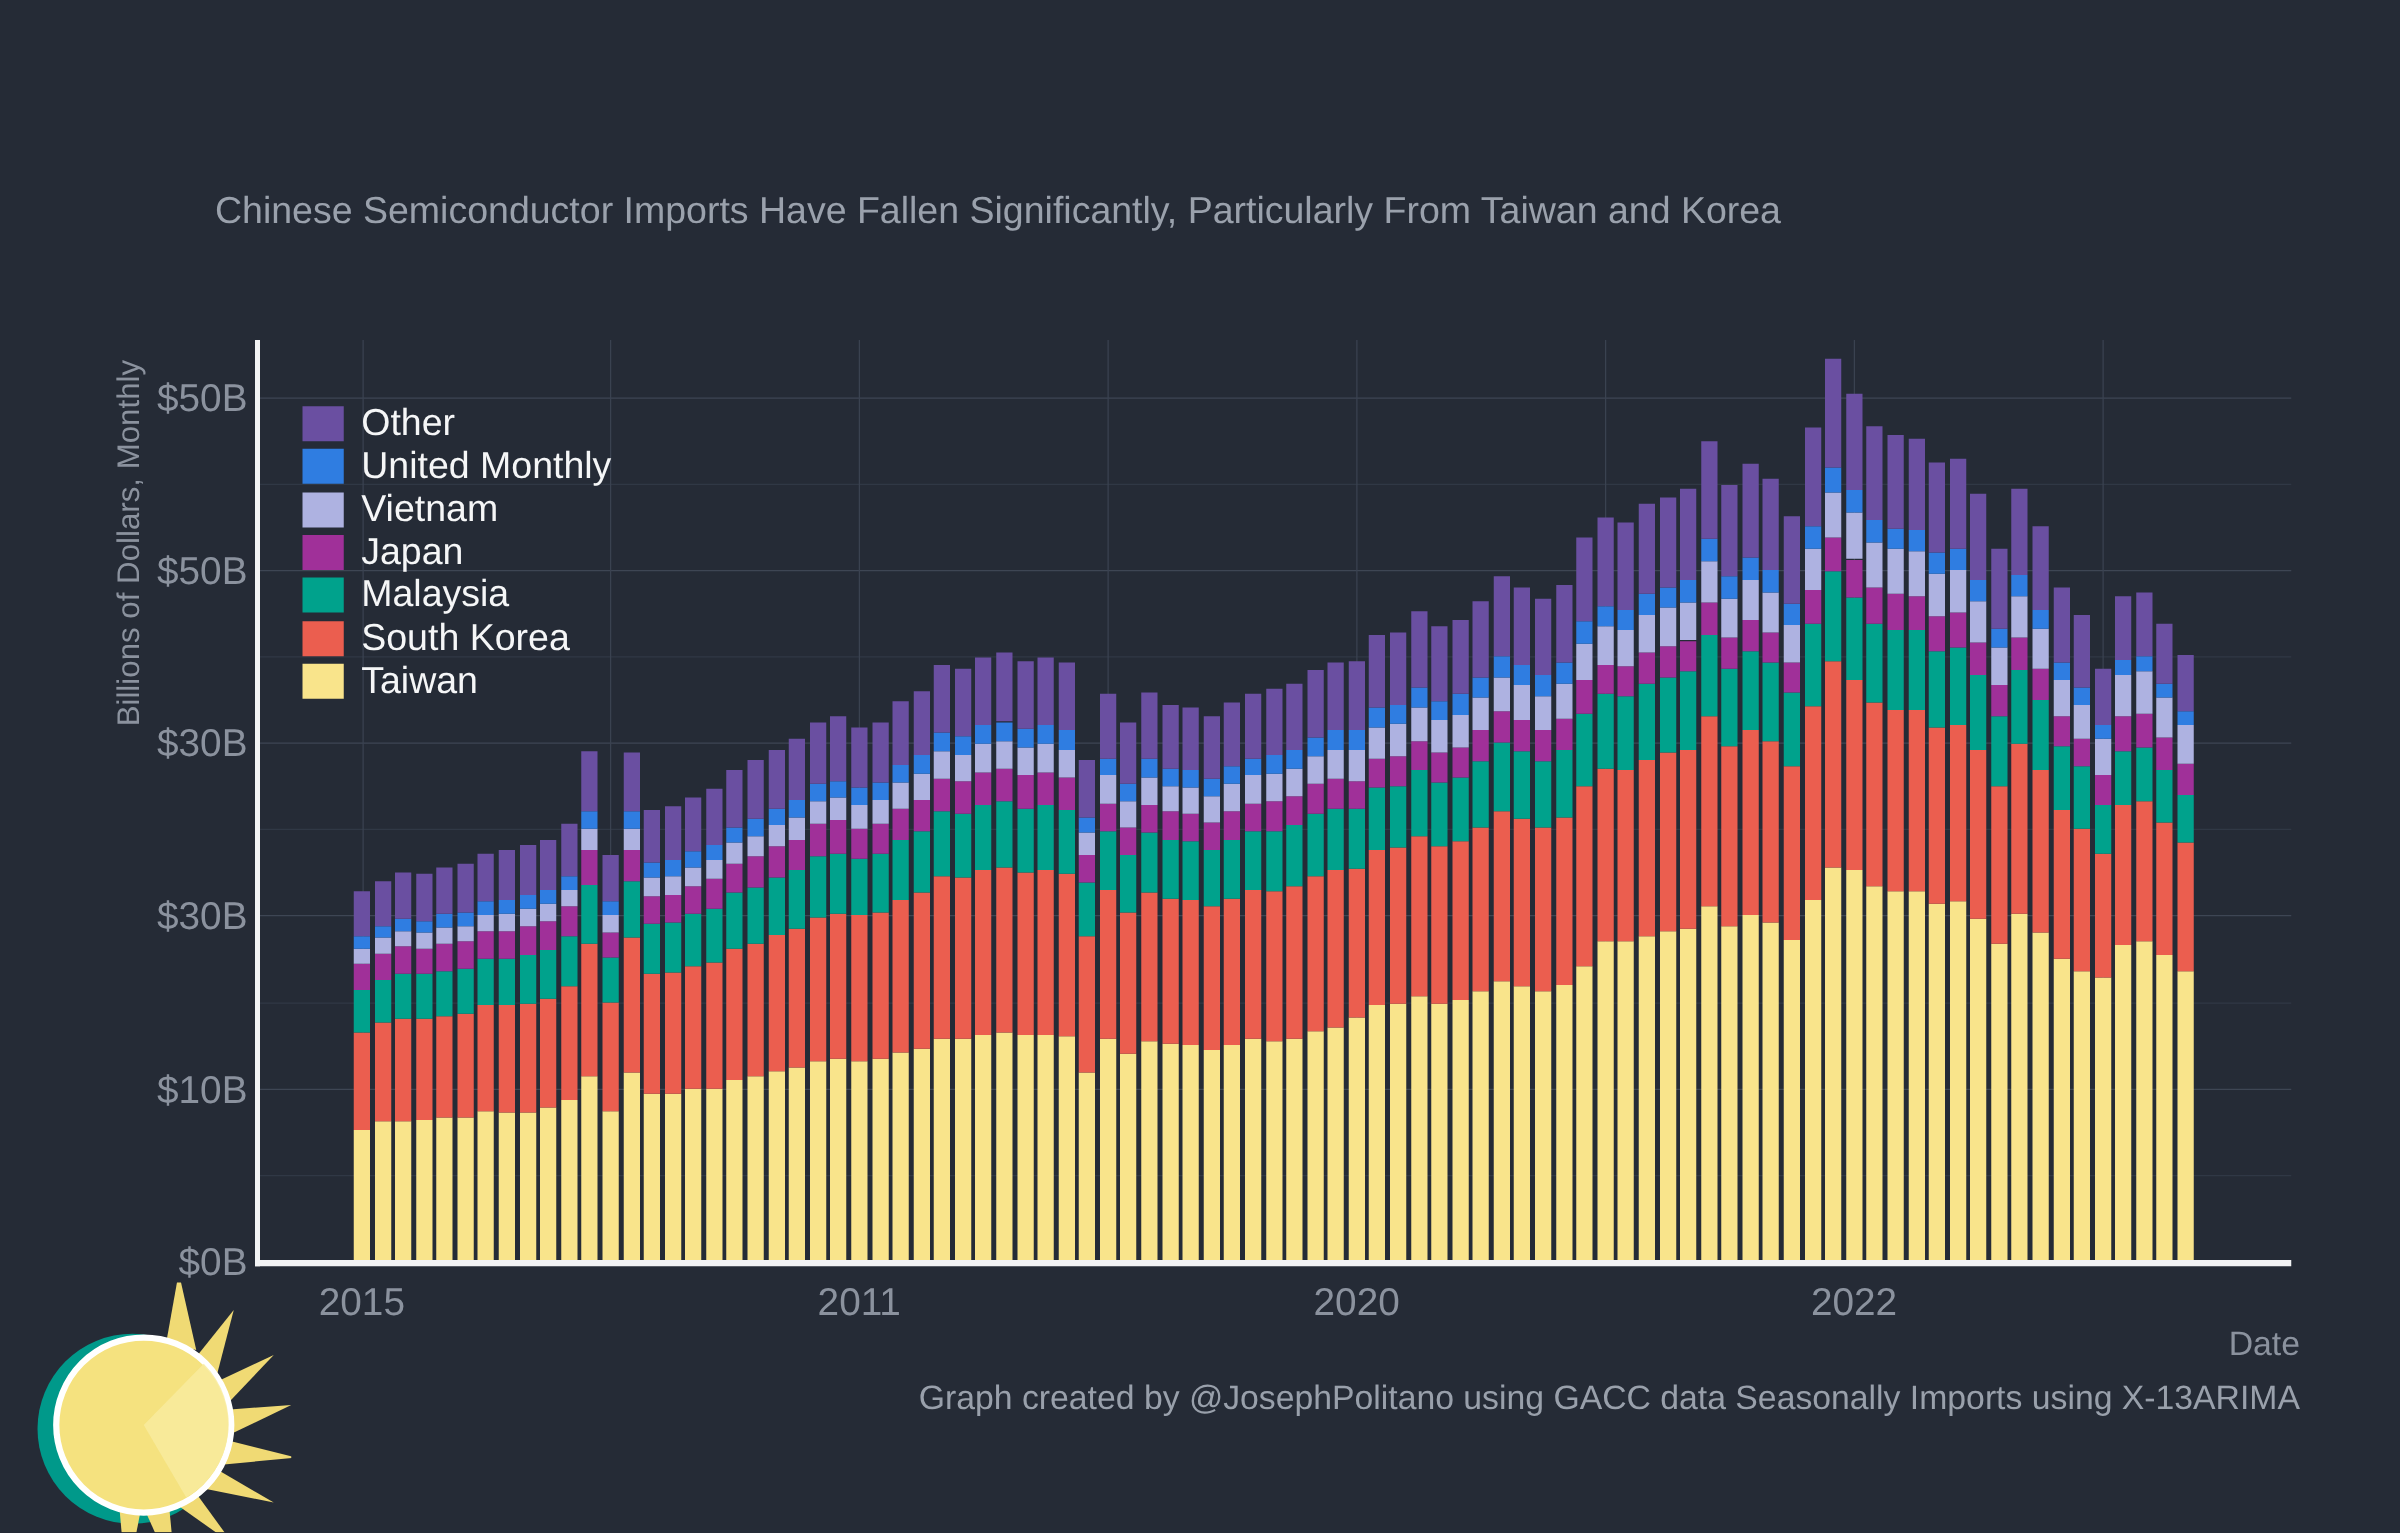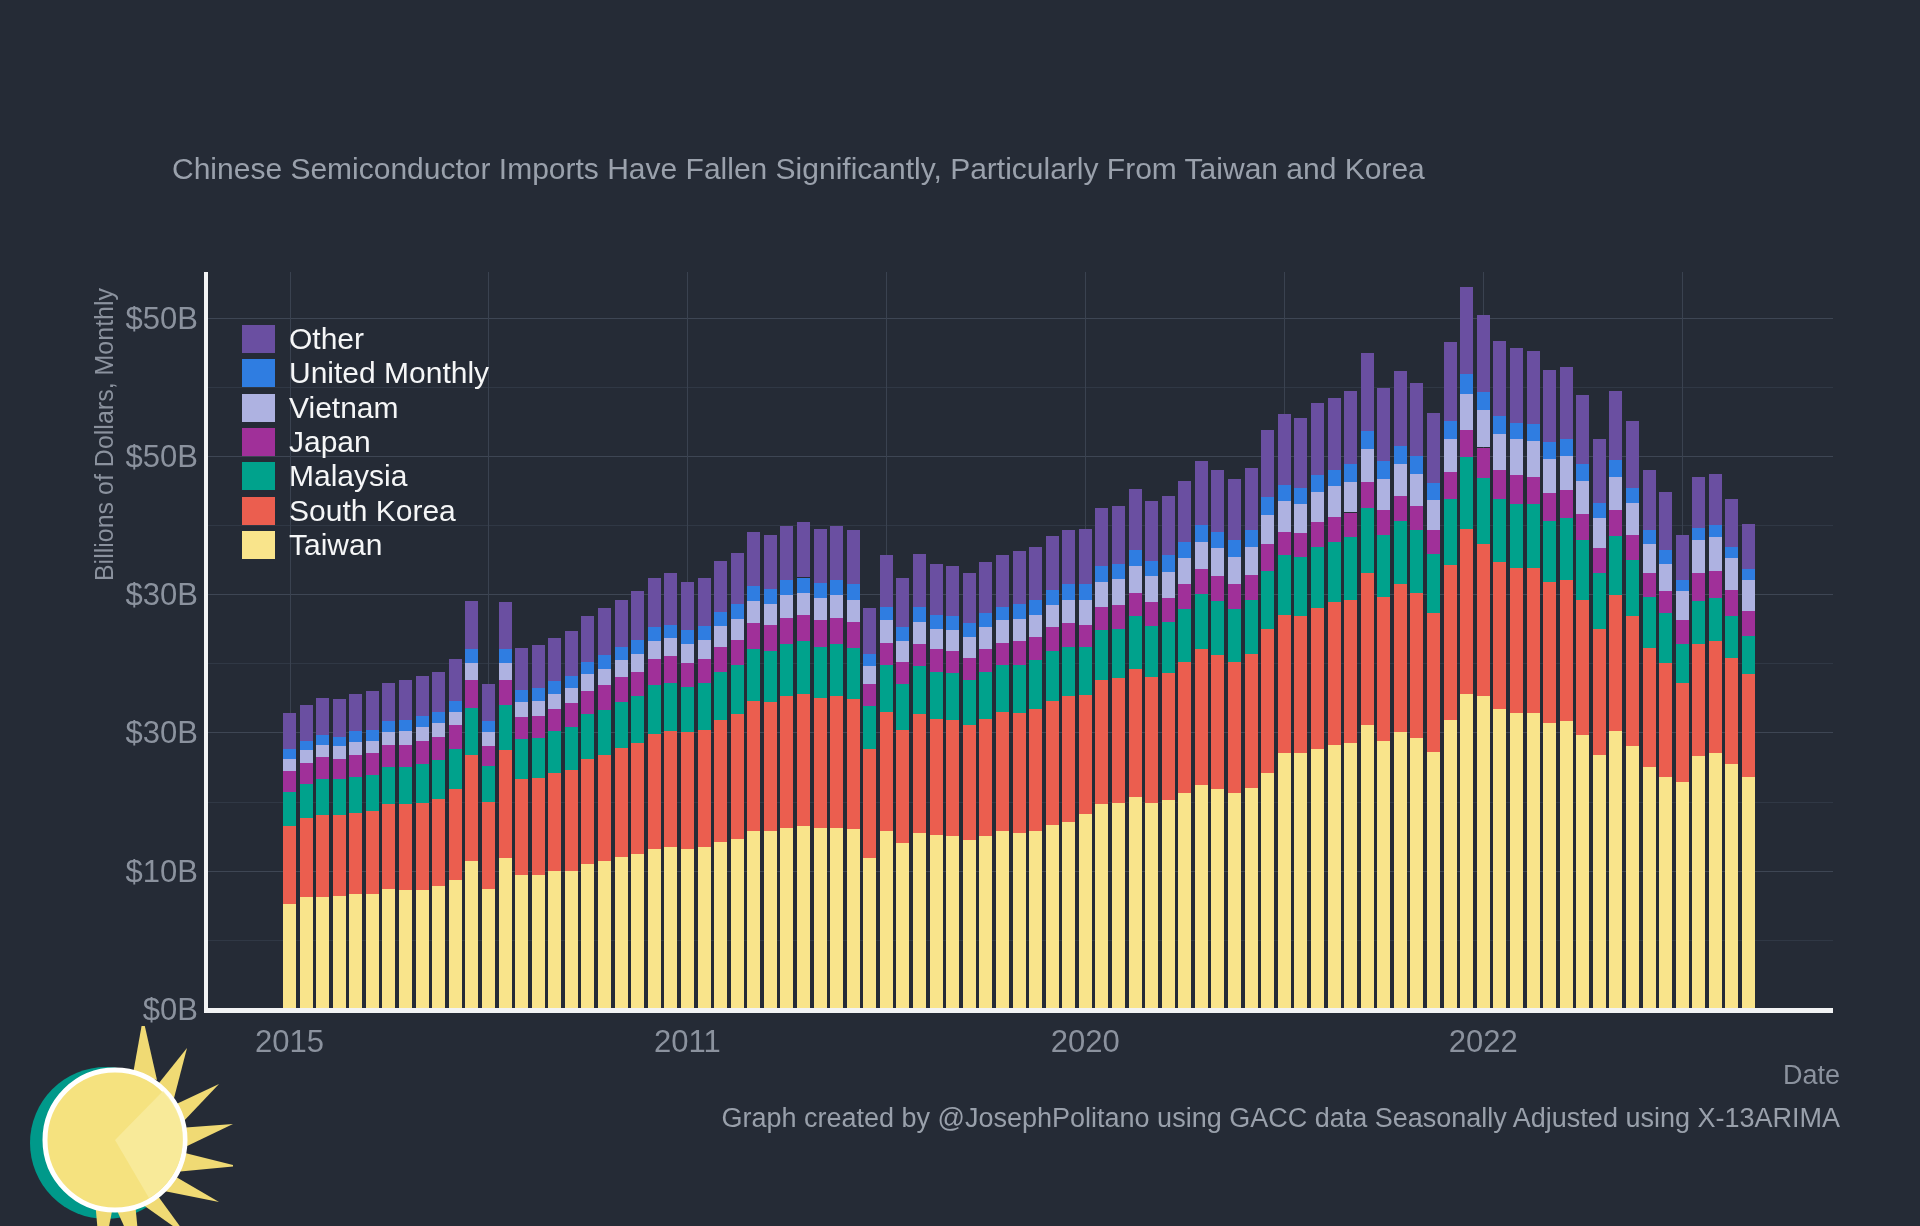--- a/index.html
+++ b/index.html
@@ -721,21 +721,21 @@
       <div class="ytick" style="left: 58px; top: 300.5px;">$50B</div>
     </div>
   <div id="xticks">
       <div class="xtick" style="left: 289.5px; top: 1024px;">2015</div>
       <div class="xtick" style="left: 687.42px; top: 1024px;">2011</div>
       <div class="xtick" style="left: 1085.34px; top: 1024px;">2020</div>
       <div class="xtick" style="left: 1483.26px; top: 1024px;">2022</div>
     </div>
 
   <div class="xaxis-title">Date</div>
-  <div class="footer">Graph created by @JosephPolitano using GACC data Seasonally Adjusted using X-13ARIMA</div>
+  <div class="footer">Graph created by @JosephPolitano using GACC data Seasonally Imports using X-13ARIMA</div>
 
   <svg id="logo" width="215" height="200" viewBox="0 0 215 200">
     <g transform="translate(97,114)">
       <circle cx="-9" cy="3" r="76" fill="#00998a"></circle>
       <g fill="#f0da74">
         <polygon points="18,-66 42,-60 28,-122"></polygon>
         <polygon points="40,-52 58,-38 72,-92"></polygon>
         <polygon points="55,-33 66,-16 104,-56"></polygon>
         <polygon points="64,-12 68,8 118,-16"></polygon>
         <polygon points="66,12 60,32 122,26"></polygon>

